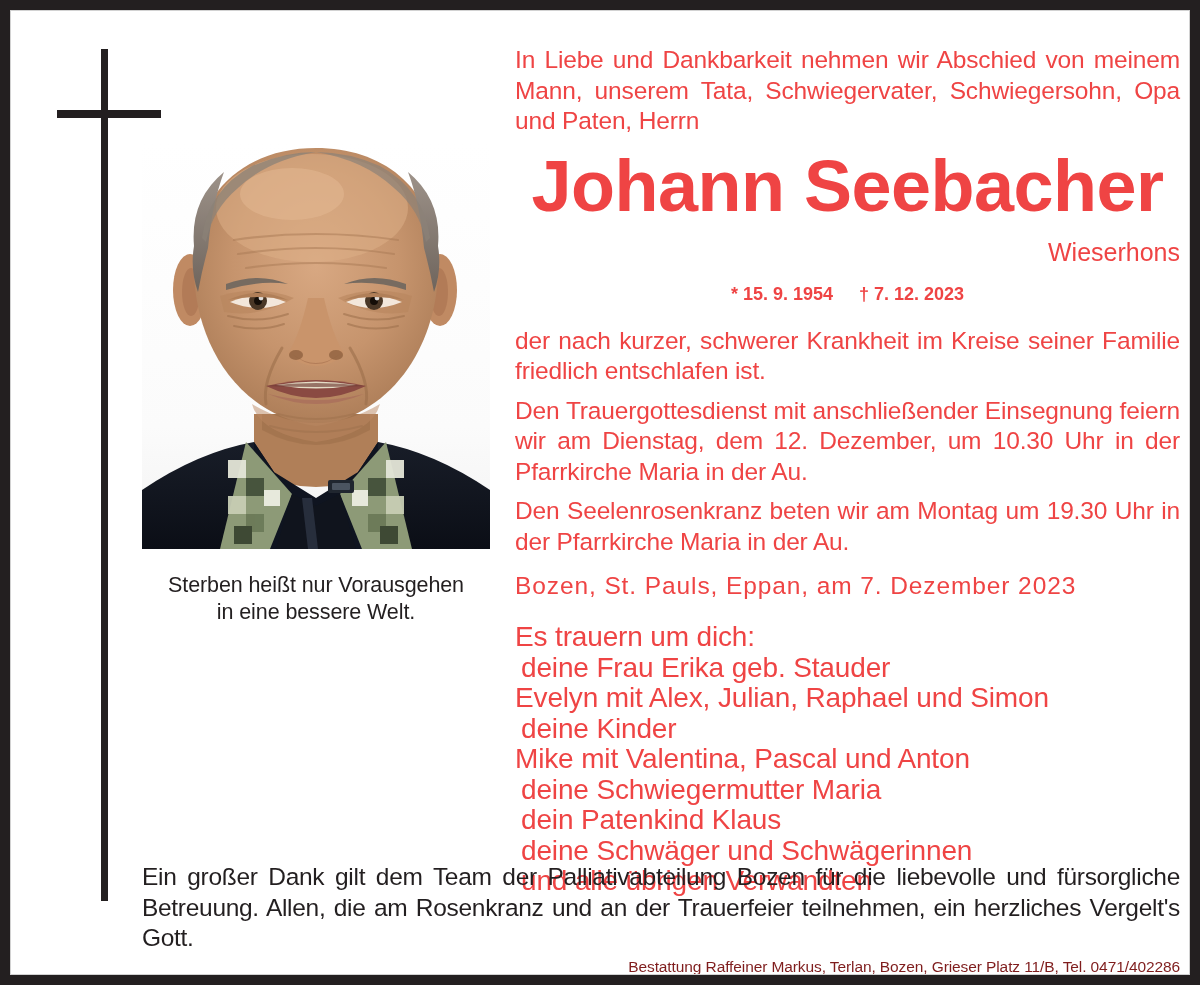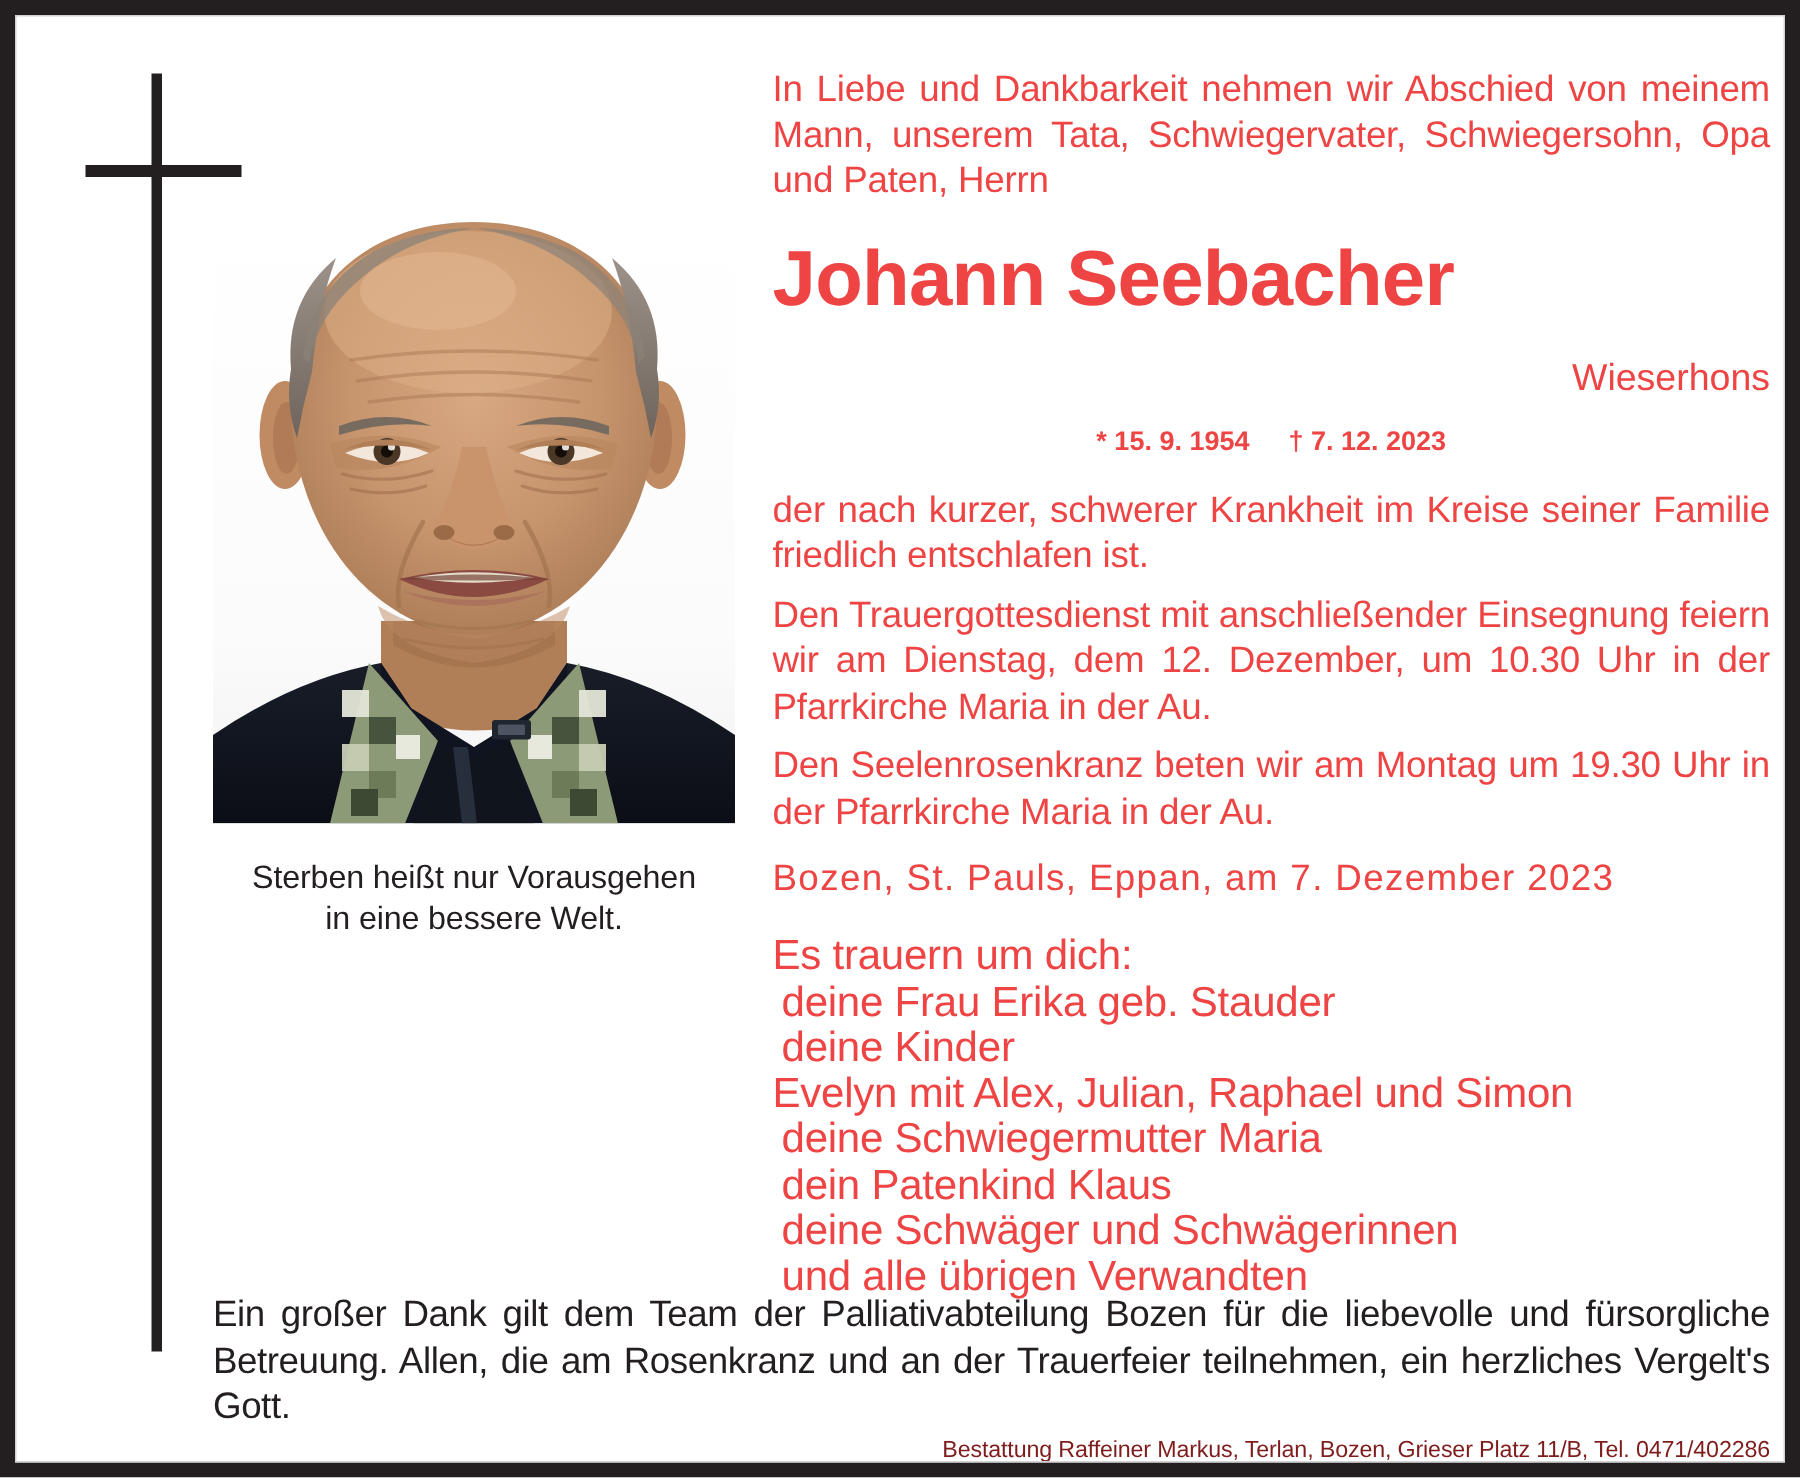--- a/index.html
+++ b/index.html
@@ -95,22 +95,22 @@
   .intro {
     font-size: 24.5px;
     line-height: 30.5px;
     text-align: justify;
     text-align-last: left;
     letter-spacing: -0.15px;
   }
 
   .name {
     margin-top: 21px;
-    text-align: left;
-    font-size: 52px;
+    text-align: center;
+    font-size: 72px;
     font-weight: bold;
     line-height: 56px;
     letter-spacing: -0.5px;
   }
   .nickname {
     margin-top: 24px;
     text-align: right;
     font-size: 25px;
     font-weight: normal;
     line-height: 29px;
@@ -349,22 +349,23 @@
 
       <div class="para">der nach kurzer, schwerer Krankheit im Kreise seiner Familie friedlich entschlafen ist.</div>
       <div class="para tight">Den Trauergottesdienst mit anschließender Einsegnung feiern wir am Dienstag, dem 12. Dezember, um 10.30 Uhr in der Pfarrkirche Maria in der Au.</div>
       <div class="para tight">Den Seelenrosenkranz beten wir am Montag um 19.30 Uhr in der Pfarrkirche Maria in der Au.</div>
 
       <div class="place">Bozen, St. Pauls, Eppan, am 7. Dezember 2023</div>
 
       <div class="mourn">
         <span class="lead">Es trauern um dich:</span>
         <span class="ln"><span>deine Frau </span><b>Erika</b><span> geb. </span><b>Stauder</b></span>
+        <span class="ln out"><b>Evelyn</b><span> mit </span><b>Alex, Julian, Raphael</b><span> und </span><b>Simon</b></span>
         <span class="ln">deine Kinder</span>
-        <span class="ln out"><b>Evelyn</b><span> mit </span><b>Alex, Julian, Raphael</b><span> und </span><b>Simon</b></span>
+        <span class="ln out"><b>Mike</b><span> mit </span><b>Valentina, Pascal</b><span> und </span><b>Anton</b></span>
         <span class="ln"><span>deine Schwiegermutter </span><b>Maria</b></span>
         <span class="ln"><span>dein Patenkind </span><b>Klaus</b></span>
         <span class="ln">deine Schwäger und Schwägerinnen</span>
         <span class="ln">und alle übrigen Verwandten</span>
       </div>
     </div>
 
     <div class="thanks">Ein großer Dank gilt dem Team der Palliativabteilung Bozen für die liebevolle und fürsorgliche Betreuung. Allen, die am Rosenkranz und an der Trauerfeier teilnehmen, ein herzliches Vergelt's Gott.</div>
 
     <div class="footer">Bestattung Raffeiner Markus, Terlan, Bozen, Grieser Platz 11/B, Tel. 0471/402286</div>

